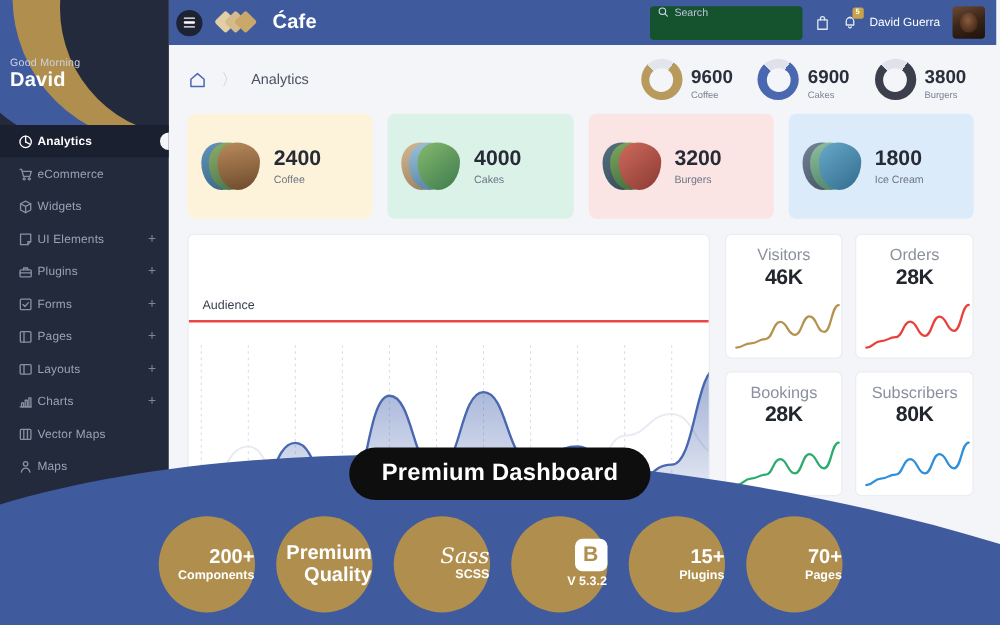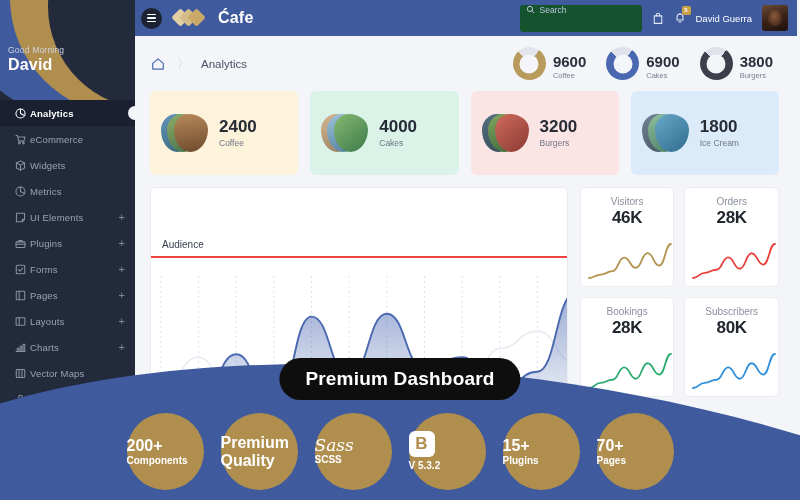--- a/index.html
+++ b/index.html
@@ -159,39 +159,39 @@
   }
 
   .mini-grid {
     width: 207px; display: grid; grid-template-columns: 1fr 1fr;
     grid-template-rows: 1fr 1fr; gap: 10px;
   }
   .mini-card {
     background: #fff; border: 1px solid #ececf1; border-radius: 5px;
     position: relative; overflow: hidden; padding-top: 8px;
   }
-  .mini-lab { text-align: center; font-size: 10px; color: #8a909e; }
+  .mini-lab { text-align: center; font-size: 13px; color: #8a909e; }
   .mini-num { text-align: center; font-size: 17px; font-weight: bold; color: #22262f; margin-top: 1px; letter-spacing: -.3px; }
   .mini-spark { position: absolute; left: 0; right: 0; bottom: 0; height: 48px; }
 
   
   .overlay { position: absolute; left: 0; top: 0; width: 800px; height: 500px; pointer-events: none; z-index: 20; }
   .pill {
     position: absolute; left: 50%; top: 358px; transform: translateX(-50%);
     background: #0e0e0e; color: #fff; border-radius: 22px;
     padding: 10px 26px; font-size: 19px; font-weight: bold; letter-spacing: .2px;
     white-space: nowrap; z-index: 30;
   }
   .circles {
     position: absolute; left: 0; bottom: 10px; width: 800px;
     display: flex; justify-content: center; gap: 17px; z-index: 25;
   }
   .circle {
     width: 77px; height: 77px; border-radius: 50%; background: #b08f4e;
-    display: flex; flex-direction: column; align-items: flex-start; justify-content: center;
+    display: flex; flex-direction: column; align-items: flex-end; justify-content: center;
     color: #fff; text-align: center;
   }
   .c-big { font-size: 16px; font-weight: bold; line-height: 1.12; }
   .c-small { font-size: 10px; font-weight: bold; line-height: 1.15; }
   .c-sass { font-family: "DejaVu Serif", serif; font-style: italic; font-size: 17px; line-height: 1; }
   .b-box {
     width: 26px; height: 26px; border-radius: 6px; background: #fff; color: #b08f4e;
     display: flex; align-items: center; justify-content: center;
     font-size: 17px; font-weight: bold; margin-bottom: 3px;
   }
@@ -233,30 +233,20 @@
           <span class="mi-label">eCommerce</span>
         </div>
         <div class="menu-item">
           <span class="mi-icon">
             <svg width="13" height="13" viewBox="0 0 16 16">
               <path d="M8 2.3l5 2.6v6.2L8 13.7 3 11.1V4.9z" fill="none" stroke="currentColor" stroke-width="1.3" stroke-linejoin="round" stroke-linecap="round"></path>
               <path d="M3 4.9l5 2.6 5-2.6M8 7.5v6.2" fill="none" stroke="currentColor" stroke-width="1.3" stroke-linejoin="round" stroke-linecap="round"></path>
             </svg>
           </span>
           <span class="mi-label">Widgets</span>
-        </div>
-        <div class="menu-item">
-          <span class="mi-icon">
-            <svg width="13" height="13" viewBox="0 0 16 16">
-              <circle cx="8" cy="8" r="5.6" fill="none" stroke="currentColor" stroke-width="1.3" stroke-linejoin="round" stroke-linecap="round"></circle>
-              <line x1="8" y1="8" x2="8" y2="2.4" fill="none" stroke="currentColor" stroke-width="1.3" stroke-linejoin="round" stroke-linecap="round"></line>
-              <line x1="8" y1="8" x2="12.6" y2="10.4" fill="none" stroke="currentColor" stroke-width="1.3" stroke-linejoin="round" stroke-linecap="round"></line>
-            </svg>
-          </span>
-          <span class="mi-label">Metrics</span>
         </div>
         <div class="menu-item">
           <span class="mi-icon">
             <svg width="13" height="13" viewBox="0 0 16 16">
               <path d="M3 2.8h10v7.4l-2.8 3H3z" fill="none" stroke="currentColor" stroke-width="1.3" stroke-linejoin="round" stroke-linecap="round"></path>
               <path d="M13 10.2h-2.8v3" fill="none" stroke="currentColor" stroke-width="1.3" stroke-linejoin="round" stroke-linecap="round"></path>
             </svg>
           </span>
           <span class="mi-label">UI Elements</span>
           <span class="mi-plus">+</span>

